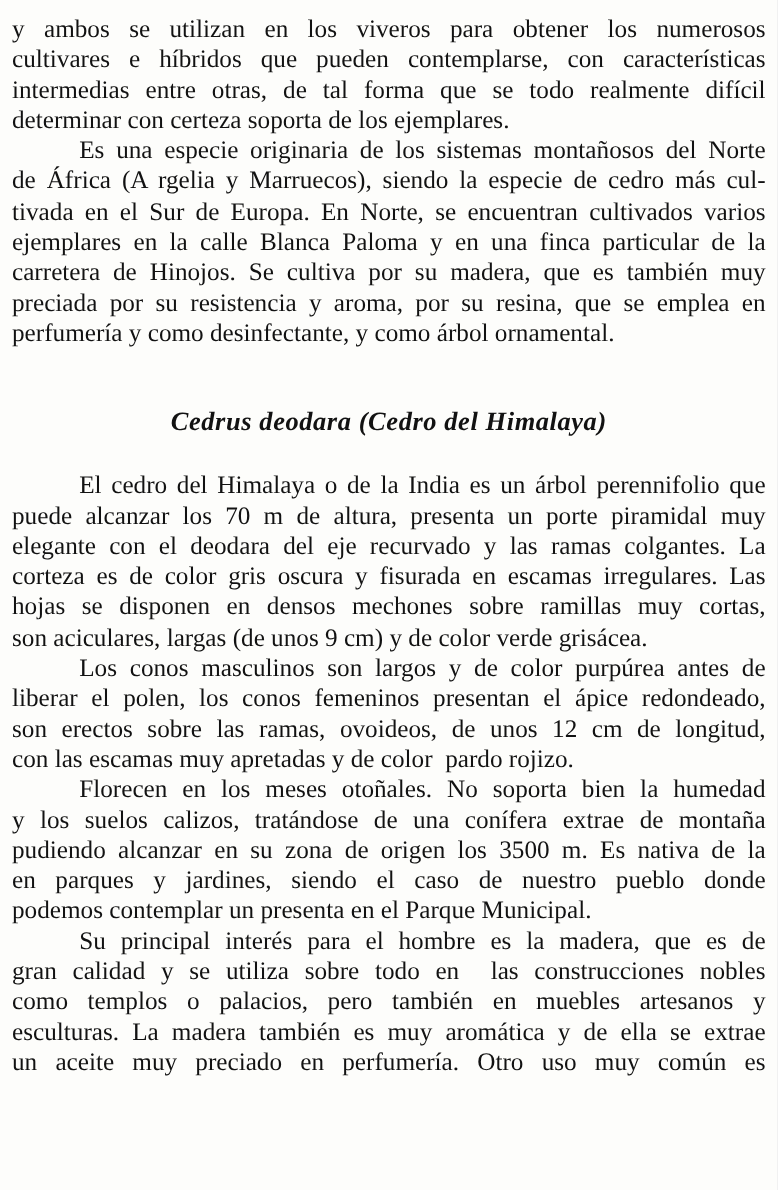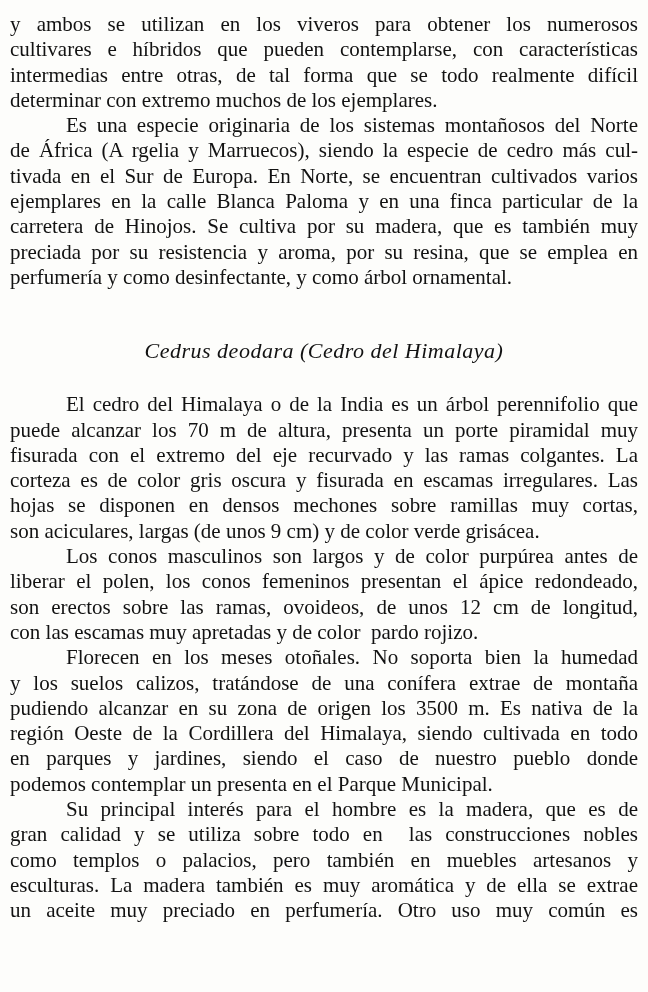--- a/index.html
+++ b/index.html
@@ -29,72 +29,71 @@
   }
   .line.end {
     text-align-last: left;
   }
   .line.indent {
     text-indent: 56px;
   }
   .heading {
     margin: 48px 0 28px 0;
     text-align: center;
-    font-weight: normal;
+    font-weight: bold;
     font-style: italic;
     font-size: 22px;
     line-height: 26px;
     letter-spacing: 0.5px;
   }
 </style>
 </head>
 <body>
 
 <div class="page">
 
   <div class="para">
     <div class="line">y ambos se utilizan en los viveros para obtener los numerosos</div>
     <div class="line">cultivares e híbridos que pueden contemplarse, con características</div>
     <div class="line">intermedias entre otras, de tal forma que se todo realmente difícil</div>
-    <div class="line end">determinar con extremo muchos de los ejemplares.</div>
+    <div class="line end">determinar con certeza soporta de los ejemplares.</div>
   </div>
 
   <div class="para">
     <div class="line indent">Es una especie originaria de los sistemas montañosos del Norte</div>
     <div class="line">de África (A rgelia y Marruecos), siendo la especie de cedro más cul-</div>
     <div class="line">tivada en el Sur de Europa. En Norte, se encuentran cultivados varios</div>
     <div class="line">ejemplares en la calle Blanca Paloma y en una finca particular de la</div>
     <div class="line">carretera de Hinojos. Se cultiva por su madera, que es también muy</div>
     <div class="line">preciada por su resistencia y aroma, por su resina, que se emplea en</div>
     <div class="line end">perfumería y como desinfectante, y como árbol ornamental.</div>
   </div>
 
   <h2 class="heading">Cedrus deodara (Cedro del Himalaya)</h2>
 
   <div class="para">
     <div class="line indent">El cedro del Himalaya o de la India es un árbol perennifolio que</div>
     <div class="line">puede alcanzar los 70 m de altura, presenta un porte piramidal muy</div>
-    <div class="line">fisurada con el extremo del eje recurvado y las ramas colgantes. La</div>
+    <div class="line">elegante con el deodara del eje recurvado y las ramas colgantes. La</div>
     <div class="line">corteza es de color gris oscura y fisurada en escamas irregulares. Las</div>
     <div class="line">hojas se disponen en densos mechones sobre ramillas muy cortas,</div>
     <div class="line end">son aciculares, largas (de unos 9 cm) y de color verde grisácea.</div>
   </div>
 
   <div class="para">
     <div class="line indent">Los conos masculinos son largos y de color purpúrea antes de</div>
     <div class="line">liberar el polen, los conos femeninos presentan el ápice redondeado,</div>
     <div class="line">son erectos sobre las ramas, ovoideos, de unos 12 cm de longitud,</div>
     <div class="line end">con las escamas muy apretadas y de color&nbsp; pardo rojizo.</div>
   </div>
 
   <div class="para">
     <div class="line indent">Florecen en los meses otoñales. No soporta bien la humedad</div>
     <div class="line">y los suelos calizos, tratándose de una conífera extrae de montaña</div>
     <div class="line">pudiendo alcanzar en su zona de origen los 3500 m. Es nativa de la</div>
-    <div class="line">región Oeste de la Cordillera del Himalaya, siendo cultivada en todo</div>
     <div class="line">en parques y jardines, siendo el caso de nuestro pueblo donde</div>
     <div class="line end">podemos contemplar un presenta en el Parque Municipal.</div>
   </div>
 
   <div class="para">
     <div class="line indent">Su principal interés para el hombre es la madera, que es de</div>
     <div class="line">gran calidad y se utiliza sobre todo en&nbsp; las construcciones nobles</div>
     <div class="line">como templos o palacios, pero también en muebles artesanos y</div>
     <div class="line">esculturas. La madera también es muy aromática y de ella se extrae</div>
     <div class="line">un aceite muy preciado en perfumería. Otro uso muy común es</div>

